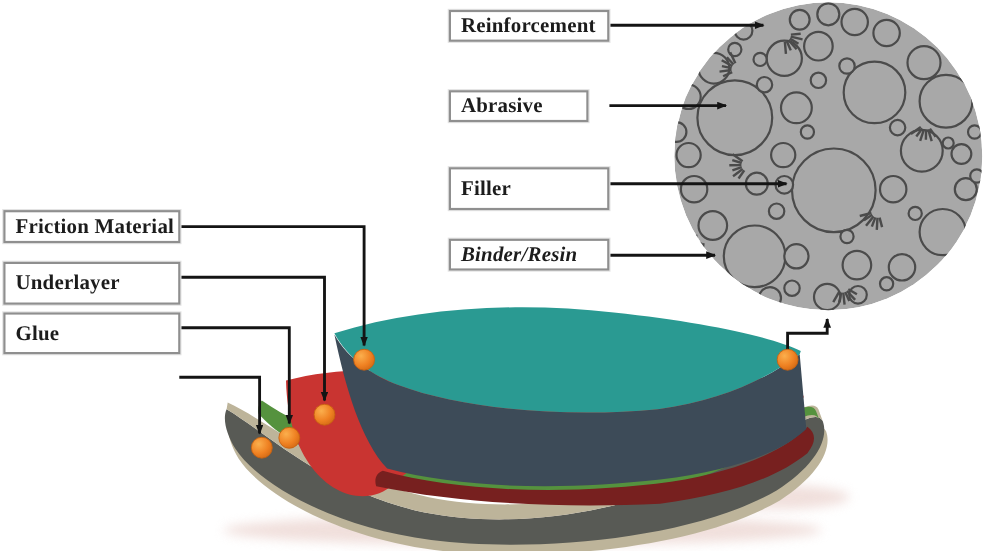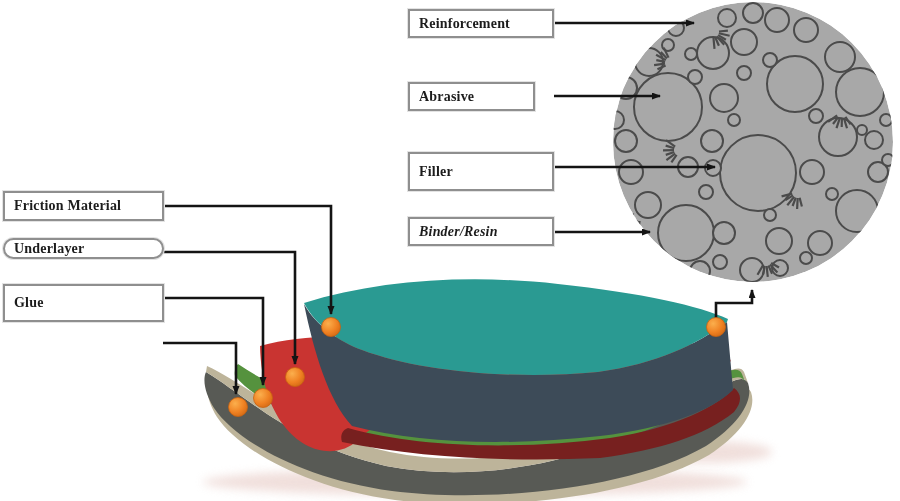--- a/index.html
+++ b/index.html
@@ -6,21 +6,21 @@
   #stage{position:relative;width:900px;height:501px;background:#ffffff;overflow:hidden;
          font-family:"Liberation Serif", serif;}
   #art{position:absolute;left:0;top:0;width:900px;height:501px;}
   .shadow{filter:blur(5px);opacity:.85;}
   .label-box{
     position:absolute;box-sizing:border-box;display:flex;align-items:center;
     background:#ffffff;border:2px solid #8f8f8f;box-shadow:0 0 0 1px #e3e3e3;
     padding-left:9px;z-index:2;
   }
   .label-box span{
-    font-weight:700;font-size:14px;line-height:1;color:#1c1c1c;letter-spacing:.2px;
+    font-weight:700;font-size:19px;line-height:1;color:#1c1c1c;letter-spacing:.2px;
     white-space:nowrap;
   }
 </style>
 </head>
 <body>
 
 <div id="stage">
 
   <svg id="art" viewBox="0 0 900 501" xmlns="http://www.w3.org/2000/svg">
     <defs>
@@ -189,21 +189,21 @@
       <circle cx="295" cy="377" r="9.5" stroke="#c96210"></circle>
       <circle cx="263" cy="398" r="9.5" stroke="#c96210"></circle>
       <circle cx="238" cy="407" r="9.5" stroke="#c96210"></circle>
       <circle cx="716" cy="327" r="9.5" stroke="#c96210"></circle>
     </g>
   </svg>
 
   <div class="label-box" style="left:3px;top:191px;width:161px;height:30px;">
     <span>Friction Material</span>
   </div>
-  <div class="label-box" style="left:3px;top:238px;width:161px;height:21px;border-radius:14px;">
+  <div class="label-box" style="left:3px;top:238px;width:161px;height:39px;">
     <span>Underlayer</span>
   </div>
   <div class="label-box" style="left:3px;top:284px;width:161px;height:38px;">
     <span>Glue</span>
   </div>
 
   <div class="label-box" style="left:408px;top:9px;width:146px;height:29px;">
     <span>Reinforcement</span>
   </div>
   <div class="label-box" style="left:408px;top:82px;width:127px;height:29px;">

